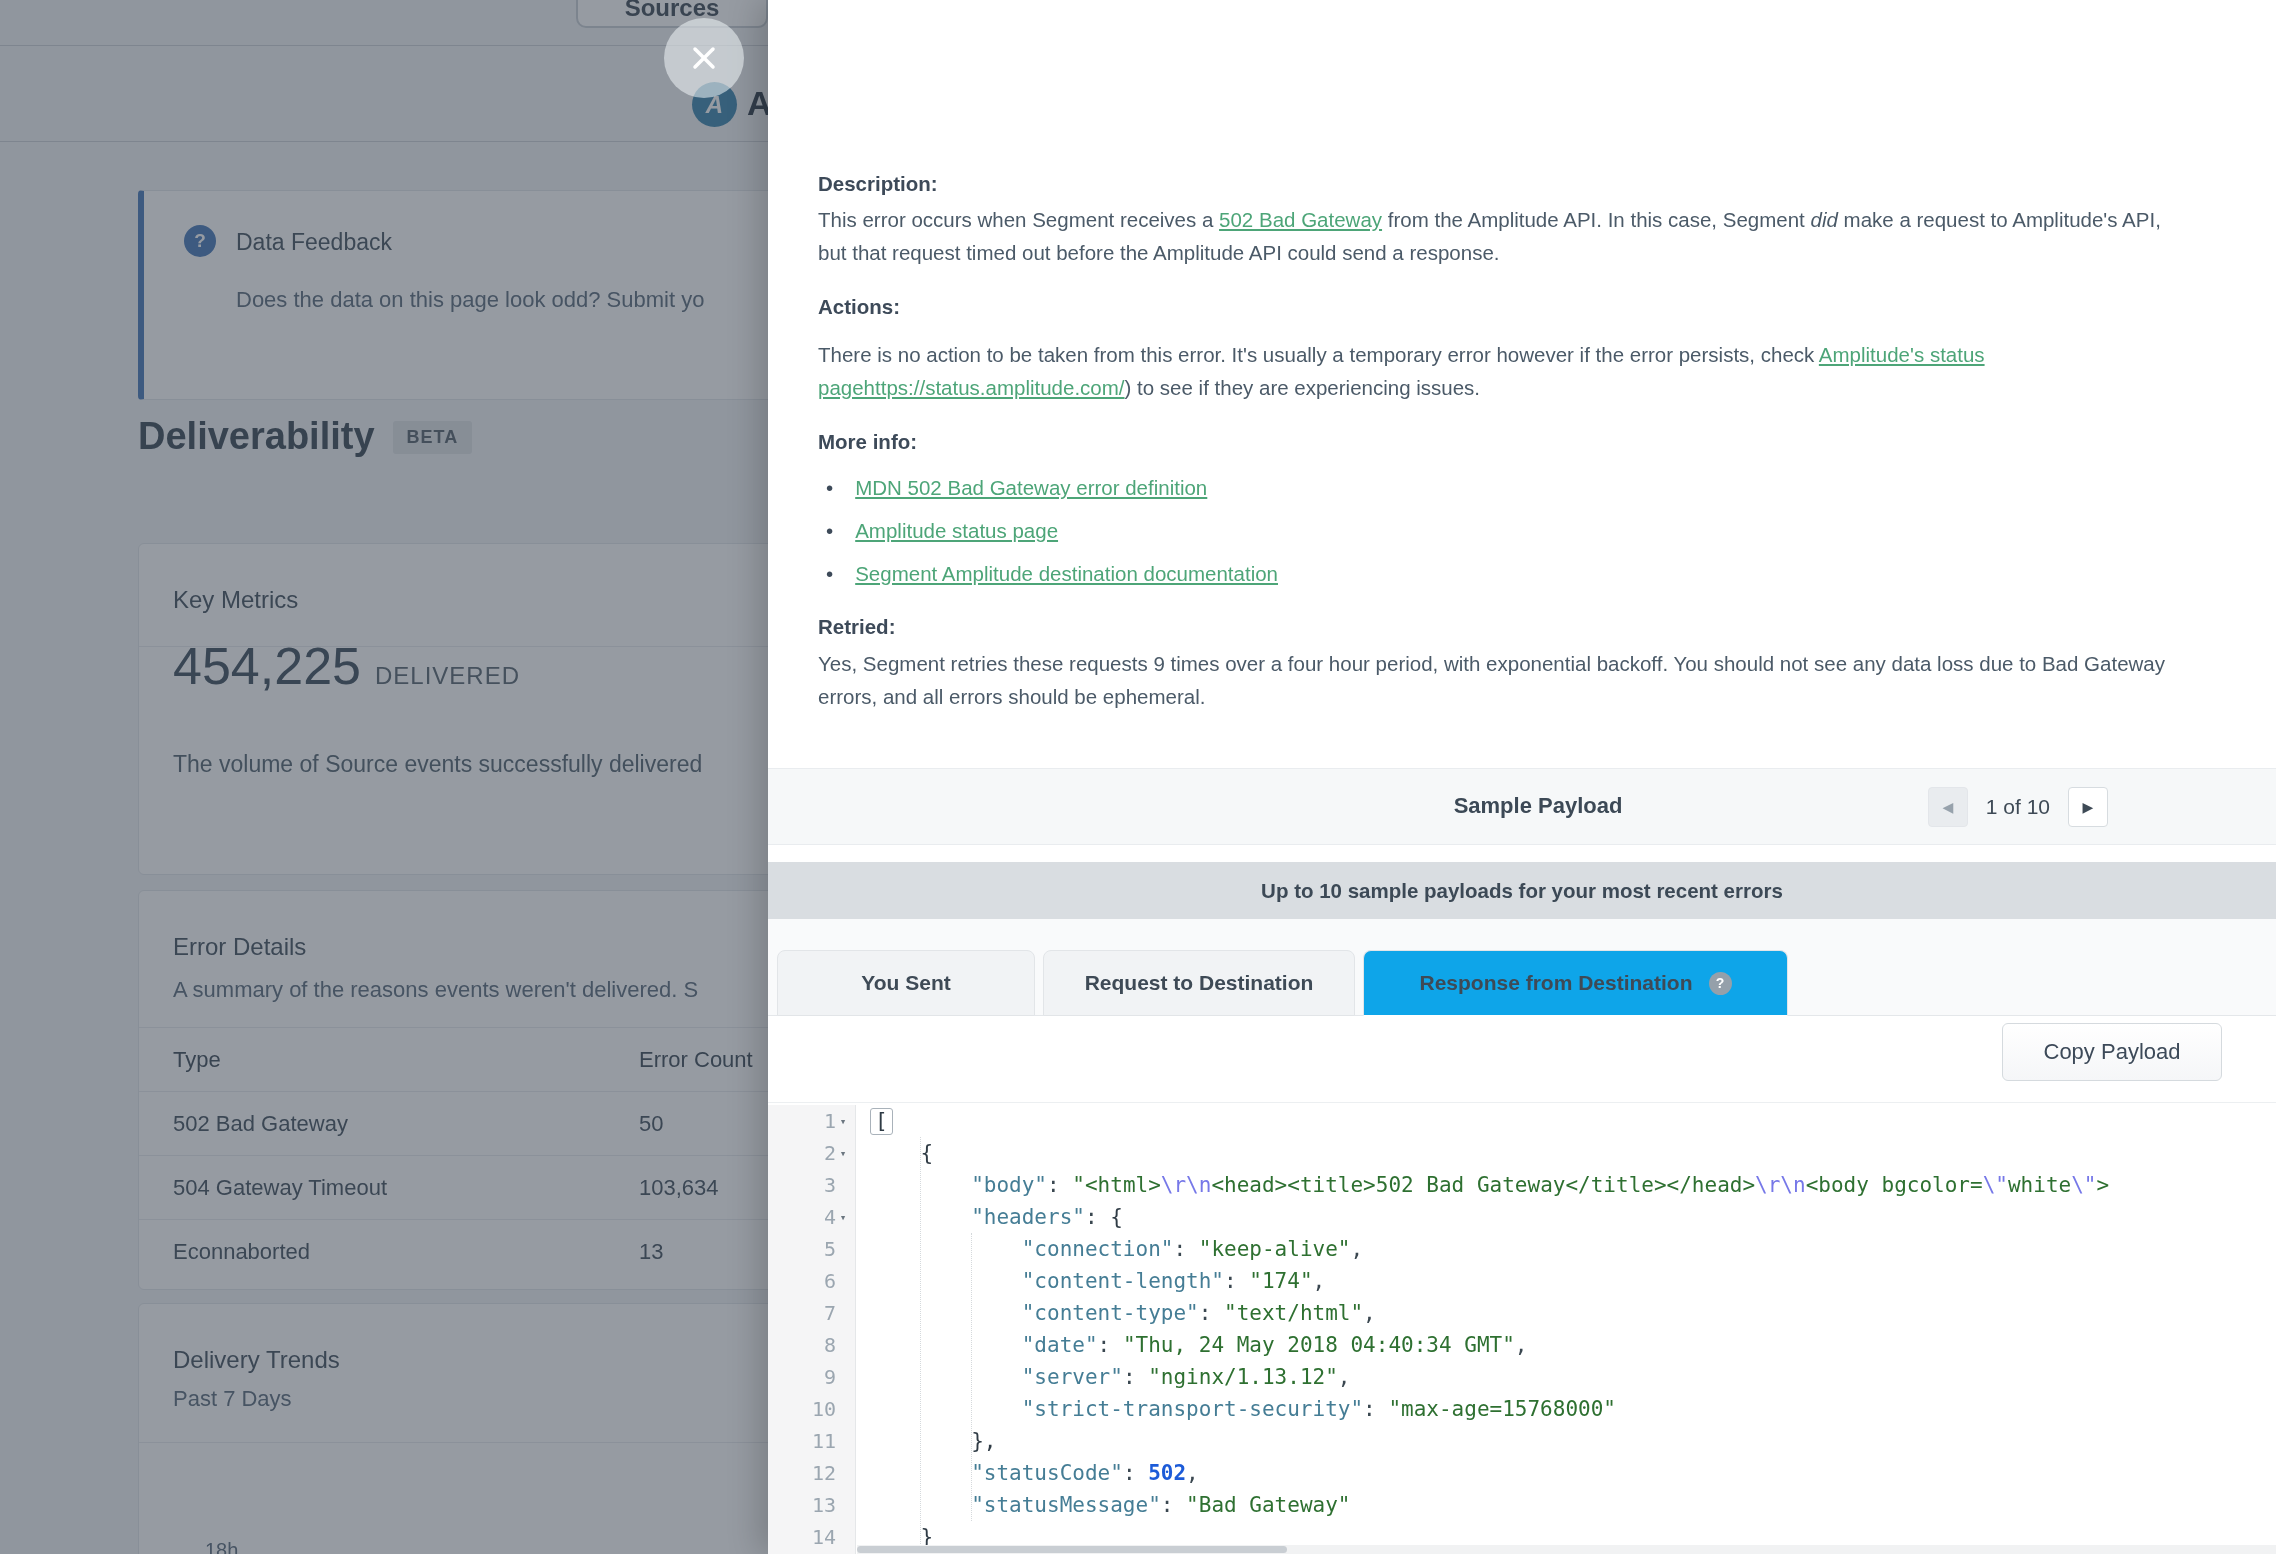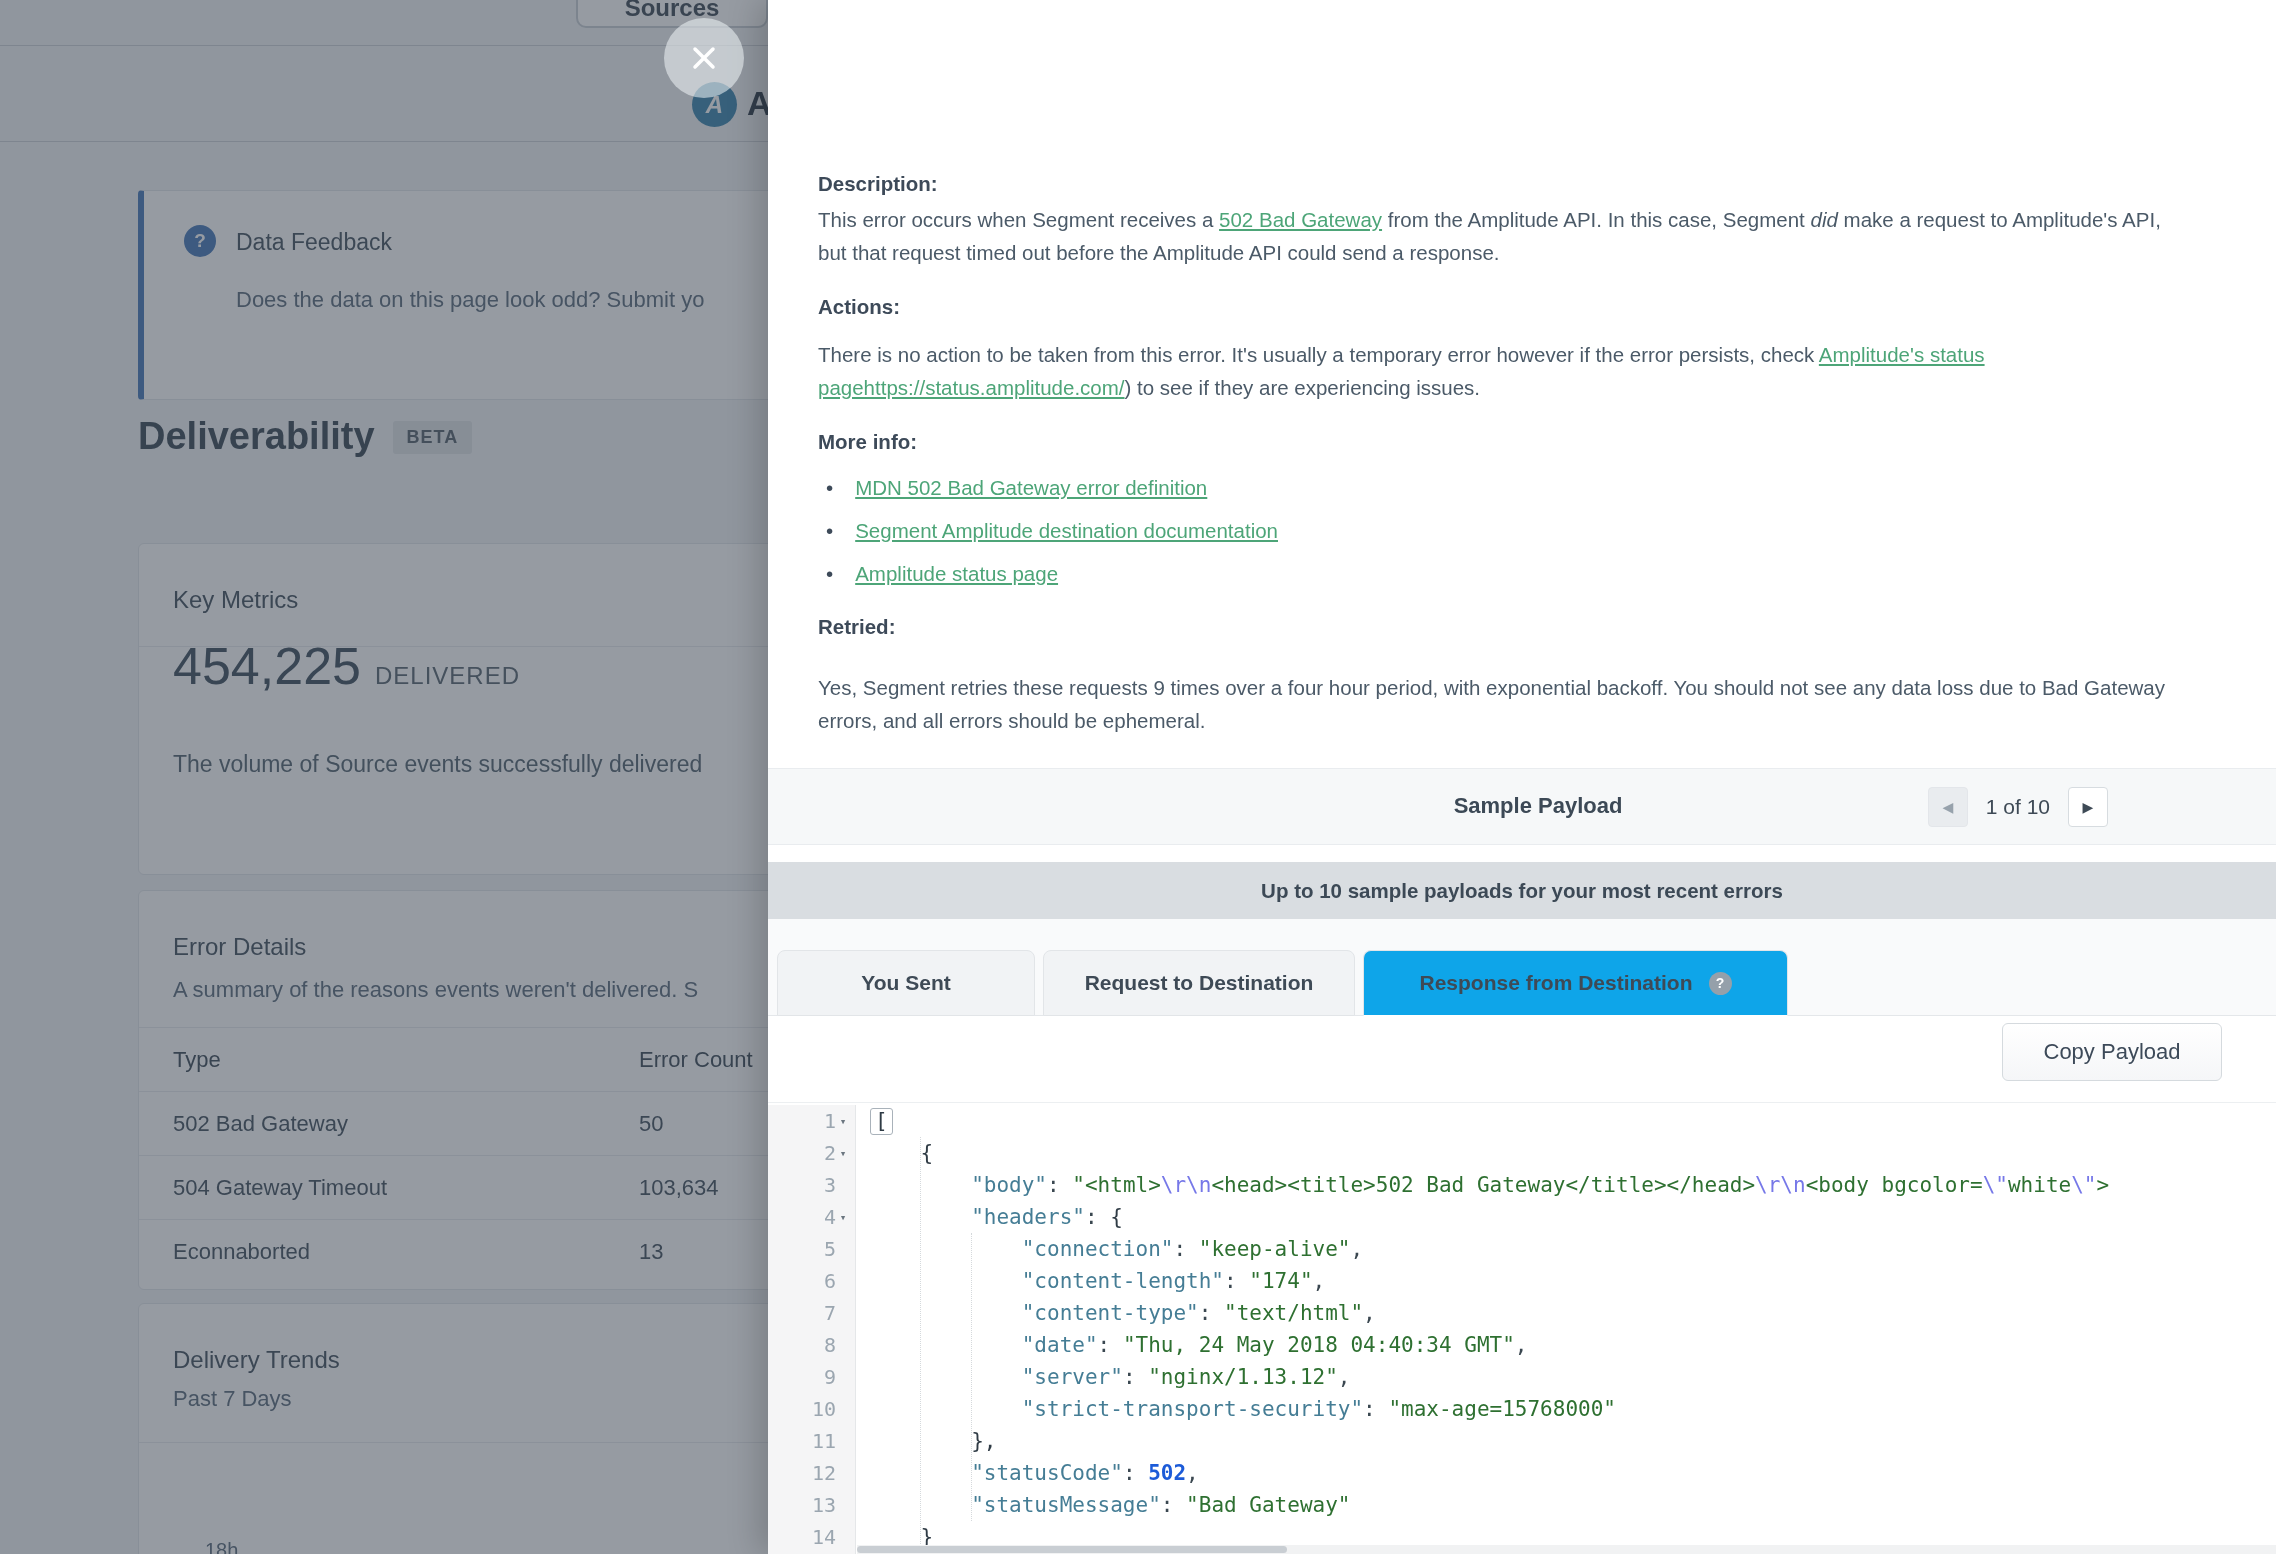--- a/index.html
+++ b/index.html
@@ -197,26 +197,26 @@
   <div class="desc-zone">
     <div class="sec-h">Description:</div>
     <p class="sec-p"><span>This error occurs when Segment receives a </span><a class="green-link">502 Bad Gateway</a><span> from the Amplitude API. In this case, Segment </span><i>did</i><span> make a request to Amplitude's API, but that request timed out before the Amplitude API could send a response.</span></p>
 
     <div class="sec-h">Actions:</div>
     <p class="sec-p" style="margin-top:19px"><span>There is no action to be taken from this error. It's usually a temporary error however if the error persists, check </span><a class="green-link">Amplitude's status pagehttps://status.amplitude.com/</a><span>) to see if they are experiencing issues.</span></p>
 
     <div class="sec-h">More info:</div>
     <ul class="mi-list">
         <li><a class="green-link">MDN 502 Bad Gateway error definition</a></li>
+        <li><a class="green-link">Amplitude status page</a></li>
         <li><a class="green-link">Segment Amplitude destination documentation</a></li>
-        <li><a class="green-link">Amplitude status page</a></li>
       </ul>
 
     <div class="sec-h">Retried:</div>
-    <p class="sec-p" style="margin-top:32px">Yes, Segment retries these requests 9 times over a four hour period, with exponential backoff. You should not see any data loss due to Bad Gateway errors, and all errors should be ephemeral.</p>
+    <p class="sec-p" style="margin-top:8px">Yes, Segment retries these requests 9 times over a four hour period, with exponential backoff. You should not see any data loss due to Bad Gateway errors, and all errors should be ephemeral.</p>
   </div>
 
   <div class="sample-bar">
     <div class="sample-title">Sample Payload</div>
     <div class="pager">
       <div class="pg-btn pg-prev">
         <span>◀</span>
       </div>
       <div class="pg-label">1 of 10</div>
       <div class="pg-btn pg-next">

